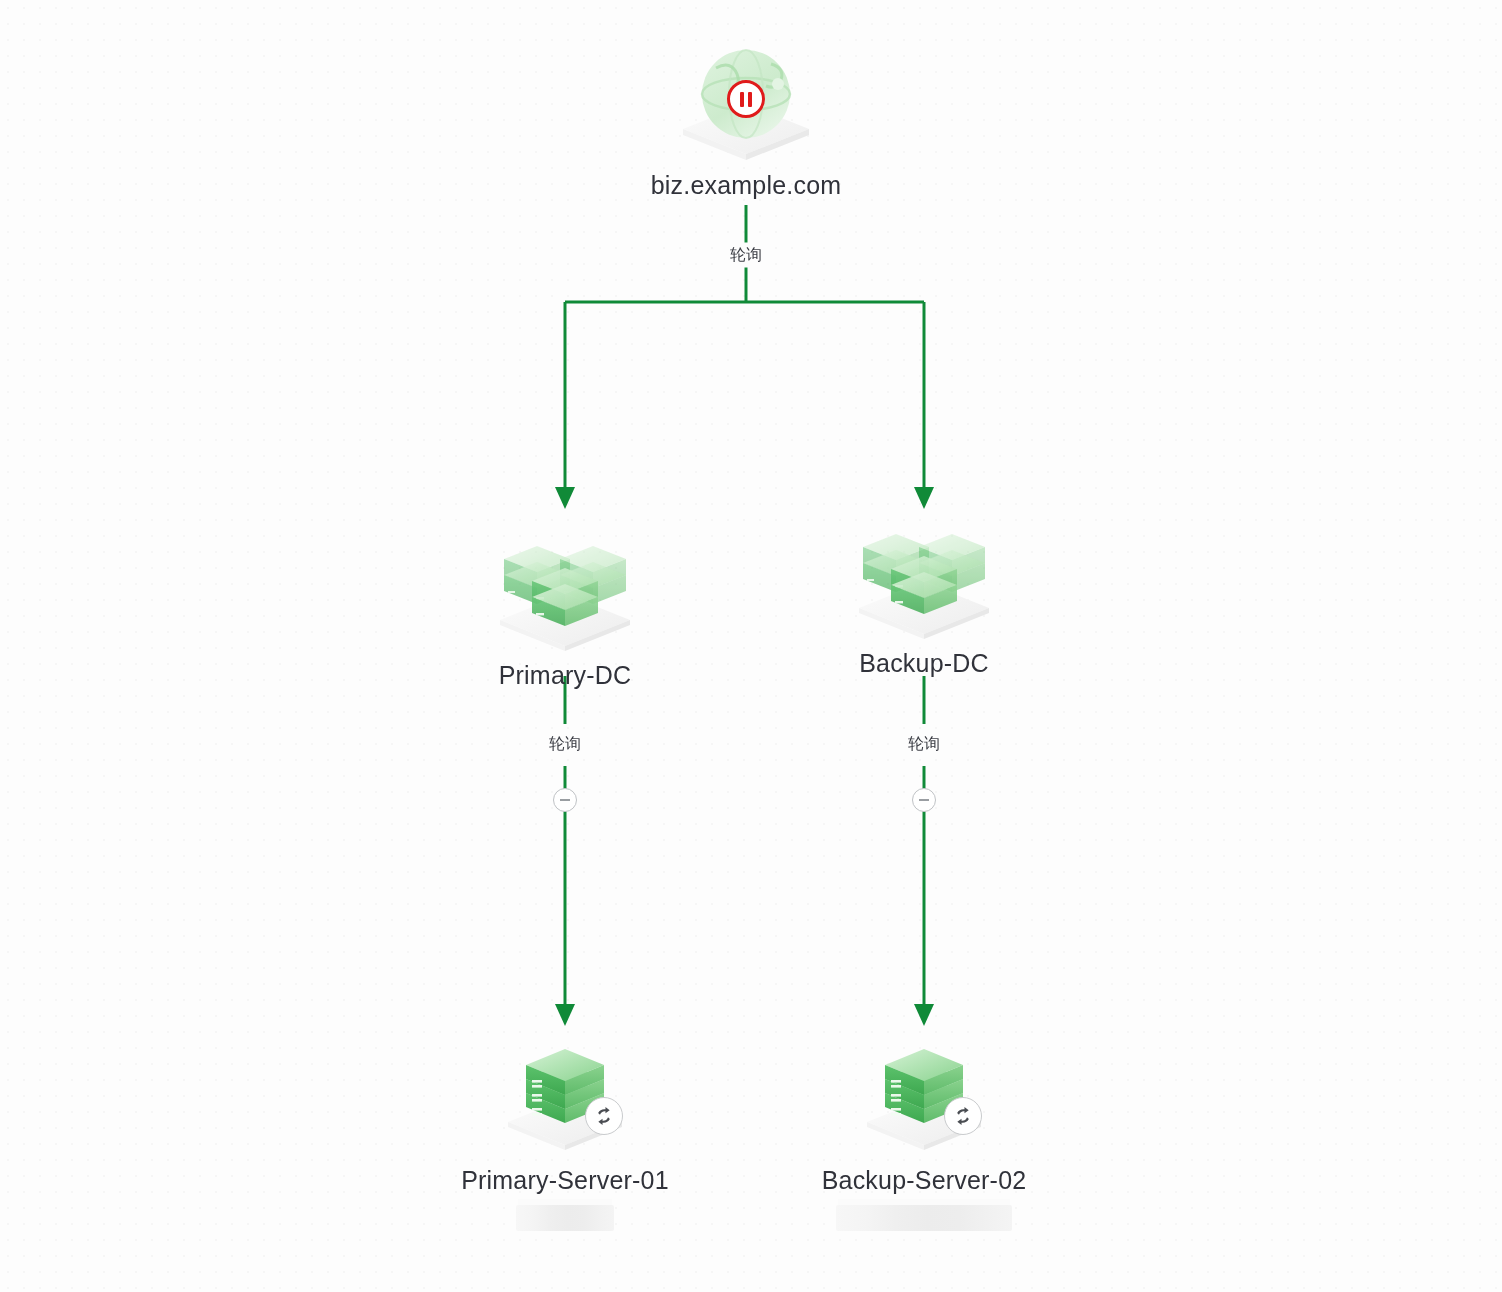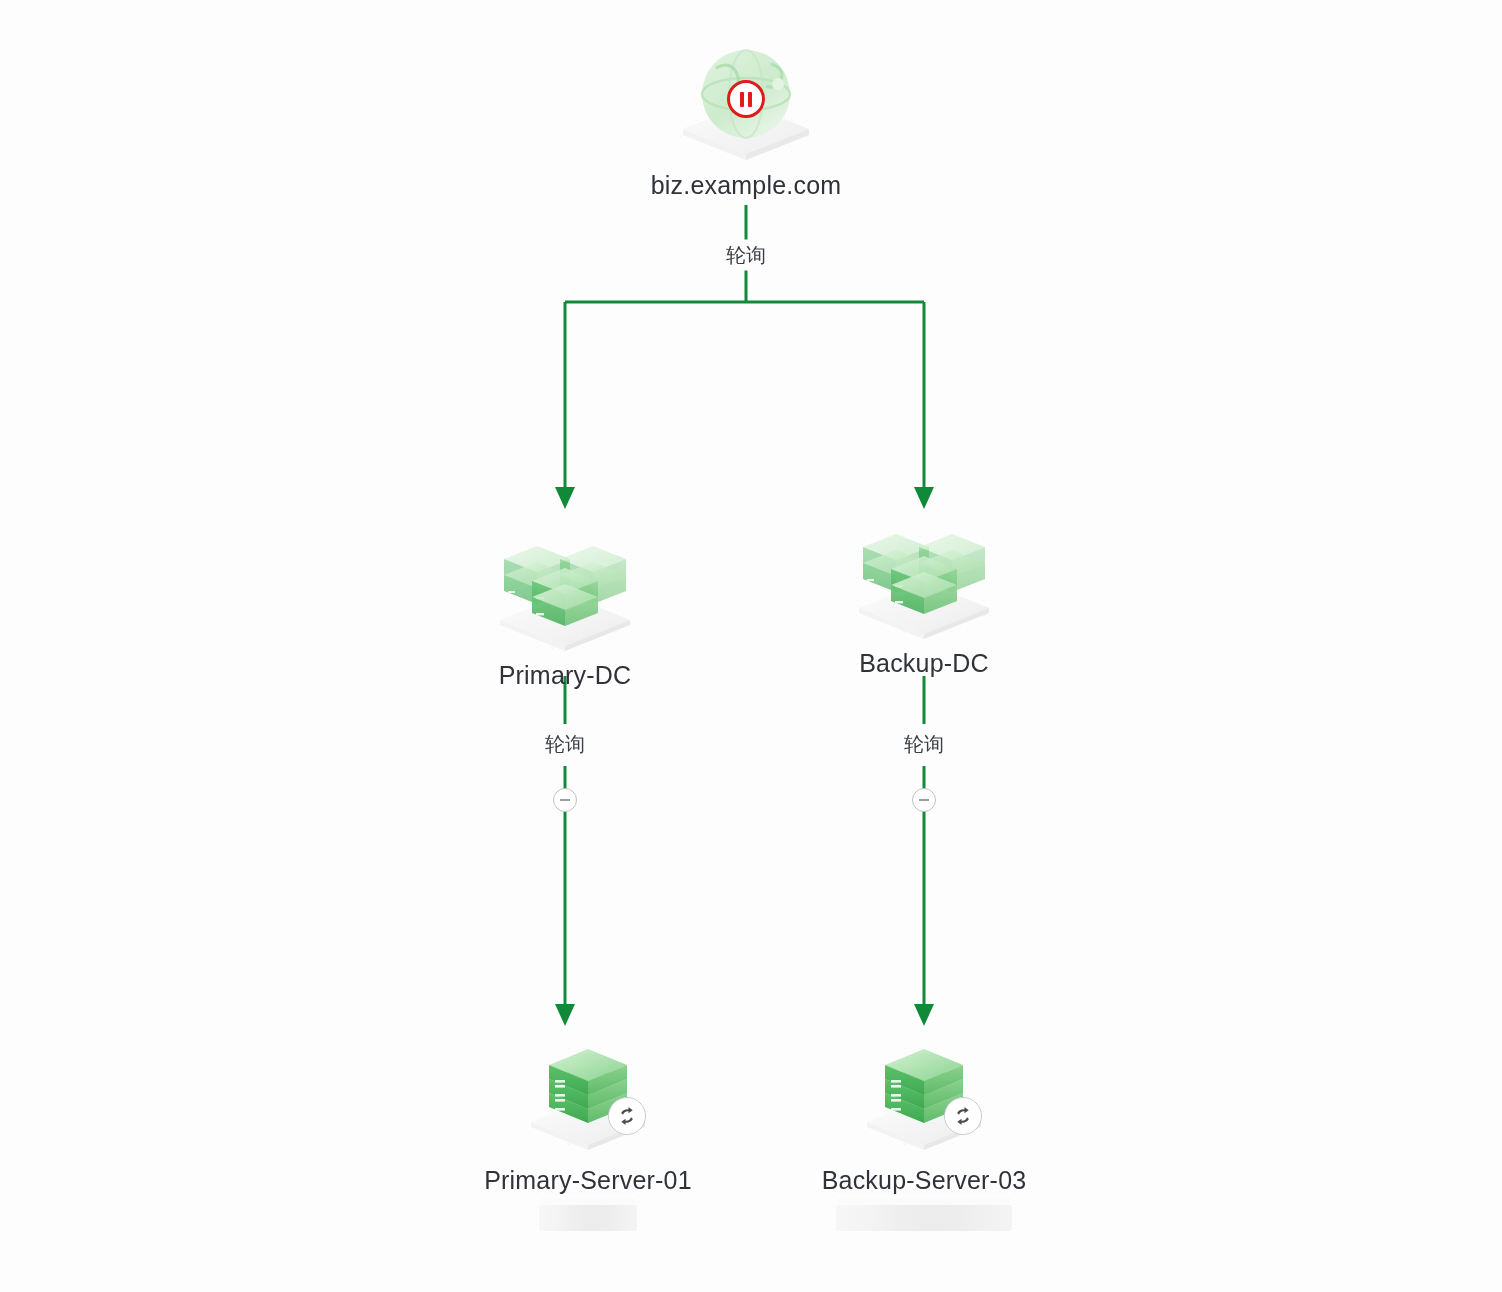--- a/index.html
+++ b/index.html
@@ -92,21 +92,21 @@
     left: 50%;
     margin-left: 20px;
     top: 62px;
   }
   .badge-sync svg { width: 22px; height: 22px; }
 
   
   .edge-label {
     position: absolute;
     transform: translate(-50%, -50%);
-    font-size: 20px;
+    font-size: 16px;
     color: #3b3d44;
     background: #fdfdfd;
     padding: 2px 9px;
     white-space: nowrap;
   }
   .collapse-toggle {
     position: absolute;
     width: 22px; height: 22px;
     transform: translate(-50%, -50%);
     border-radius: 50%;
@@ -321,21 +321,21 @@
               <path d="M118,47 L85,60 L85,76 L118,63 Z" fill="url(#gRackR)"></path>
               <rect x="56" y="63" width="8" height="2.4" fill="#f0fbf0" opacity="0.95"></rect>
             </g>
           </g>
         </g>
       </svg>
     </div>
     <div class="node-label">Backup-DC</div>
   </div>
 
-  <div class="node" style="left:588px; top:1035px;">
+  <div class="node" style="left:565px; top:1035px;">
     <div class="icon-wrap" style="height:118px;">
       <svg width="170" height="118" viewBox="0 0 170 118">
         <defs>
           <linearGradient id="gSrvTop" x1="0" y1="0" x2="1" y2="1">
             <stop offset="0%" stop-color="#d5f2d5"></stop>
             <stop offset="100%" stop-color="#8ad38f"></stop>
           </linearGradient>
           <linearGradient id="gSrvL" x1="0" y1="0" x2="0" y2="1">
             <stop offset="0%" stop-color="#5cc26c"></stop>
             <stop offset="100%" stop-color="#3ea850"></stop>
@@ -410,17 +410,17 @@
           <rect x="52" y="50" width="10" height="2.6" fill="#f2fcf2" opacity="0.95"></rect>
         </g>
       </svg>
       <div class="badge badge-sync">
         <svg viewBox="0 0 24 24">
           <path d="M5.6,8.6 A8,8 0 0,1 13.6,4.6 L13.6,2.2 L18.2,5.6 L13.6,9.0 L13.6,6.8 A6,6 0 0,0 7.6,10.6 Z" fill="#4a4d52"></path>
           <path d="M18.4,15.4 A8,8 0 0,1 10.4,19.4 L10.4,21.8 L5.8,18.4 L10.4,15.0 L10.4,17.2 A6,6 0 0,0 16.4,13.4 Z" fill="#4a4d52"></path>
         </svg>
       </div>
     </div>
-    <div class="node-label">Backup-Server-03</div>
+    <div class="node-label">Backup-Server-02</div>
     <div class="node-sub redacted" style="width:176px;"></div>
   </div>
 
 </div>
 
 </body></html>

